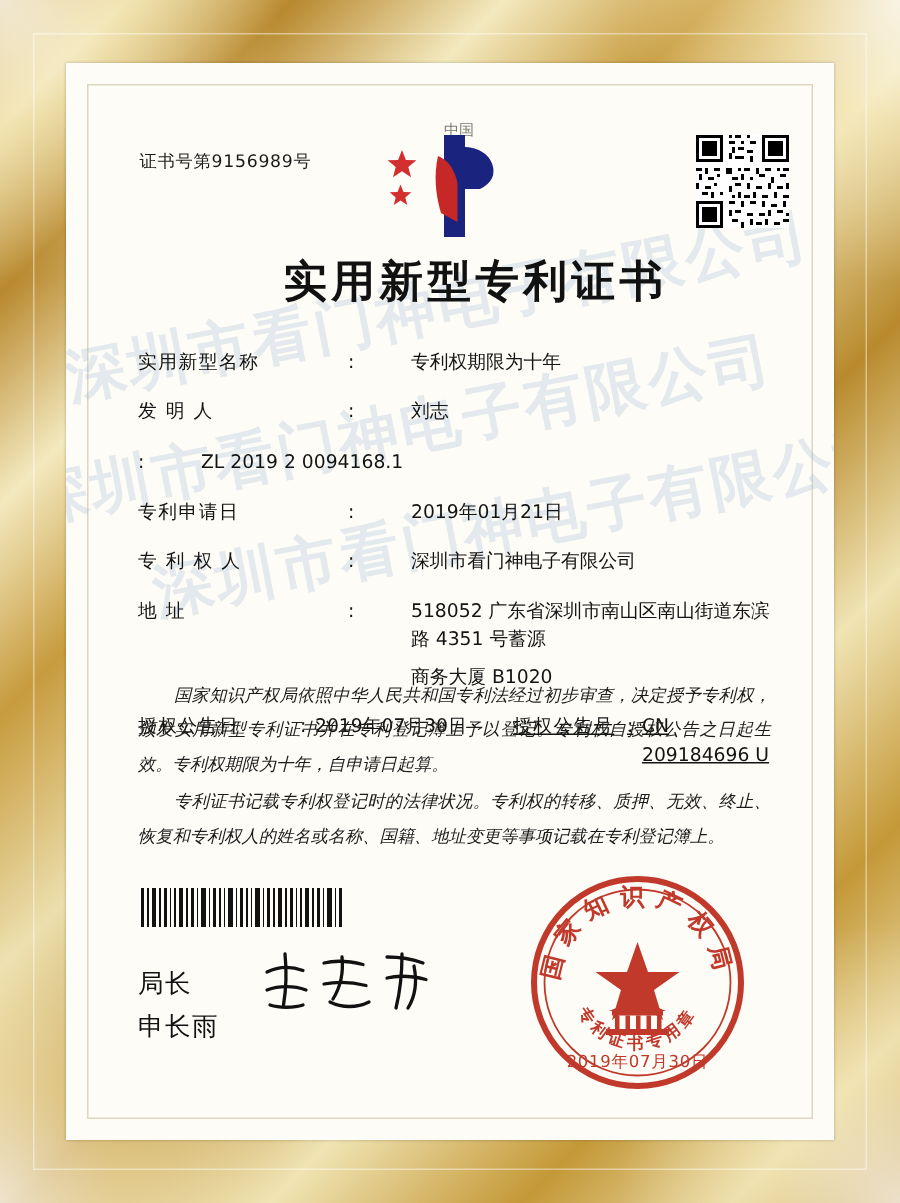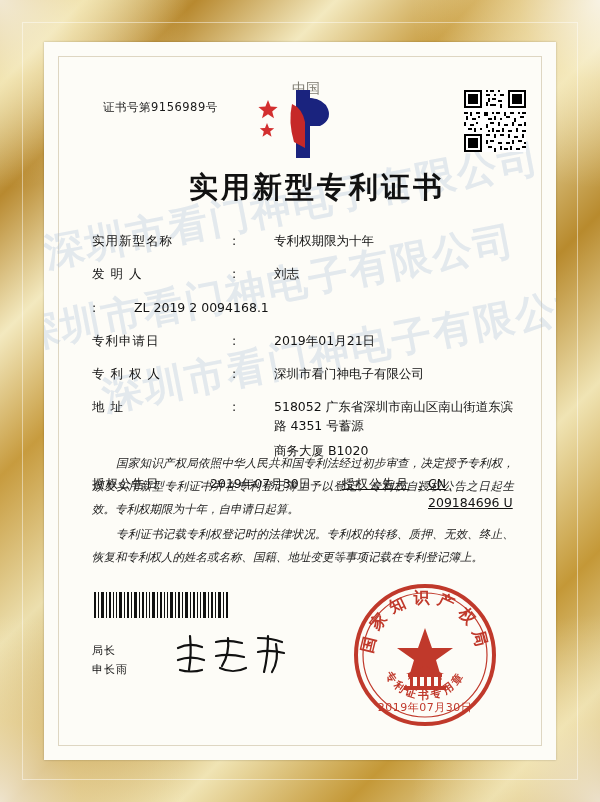--- a/index.html
+++ b/index.html
@@ -94,21 +94,21 @@
   
   .top-row {
     position: absolute;
     top: 44px;
     left: 42px;
     right: 30px;
     height: 70px;
   }
   .cert-no {
     position: absolute;
-    left: 17px;
+    left: 7px;
     top: 14px;
     font-size: 11.5px;
     color: #1a1a1a;
     letter-spacing: .5px;
   }
   .emblem {
     position: absolute;
     left: 50%;
     top: -4px;
     transform: translateX(-50%);
@@ -120,21 +120,21 @@
     right: 0;
     top: 4px;
     width: 62px;
     height: 62px;
   }
   .qr-top-label {
     position: absolute;
     left: 50%;
     top: -6px;
     transform: translateX(-50%);
-    font-size: 14px;
+    font-size: 10px;
     color: #7d7a70;
   }
 
   
   .title {
     position: absolute;
     top: 126px;
     left: 17px;
     width: 100%;
     text-align: center;
@@ -199,21 +199,21 @@
     top: 550px;
     width: 140px;
     height: 26px;
   }
 
   
   .sig-block {
     position: absolute;
     left: 48px;
     top: 600px;
-    font-size: 11px;
+    font-size: 17px;
     letter-spacing: 1px;
     color: #111;
     line-height: 1.7;
   }
   .handwriting {
     position: absolute;
     left: 128px;
     top: 588px;
     width: 120px;
     height: 48px;

